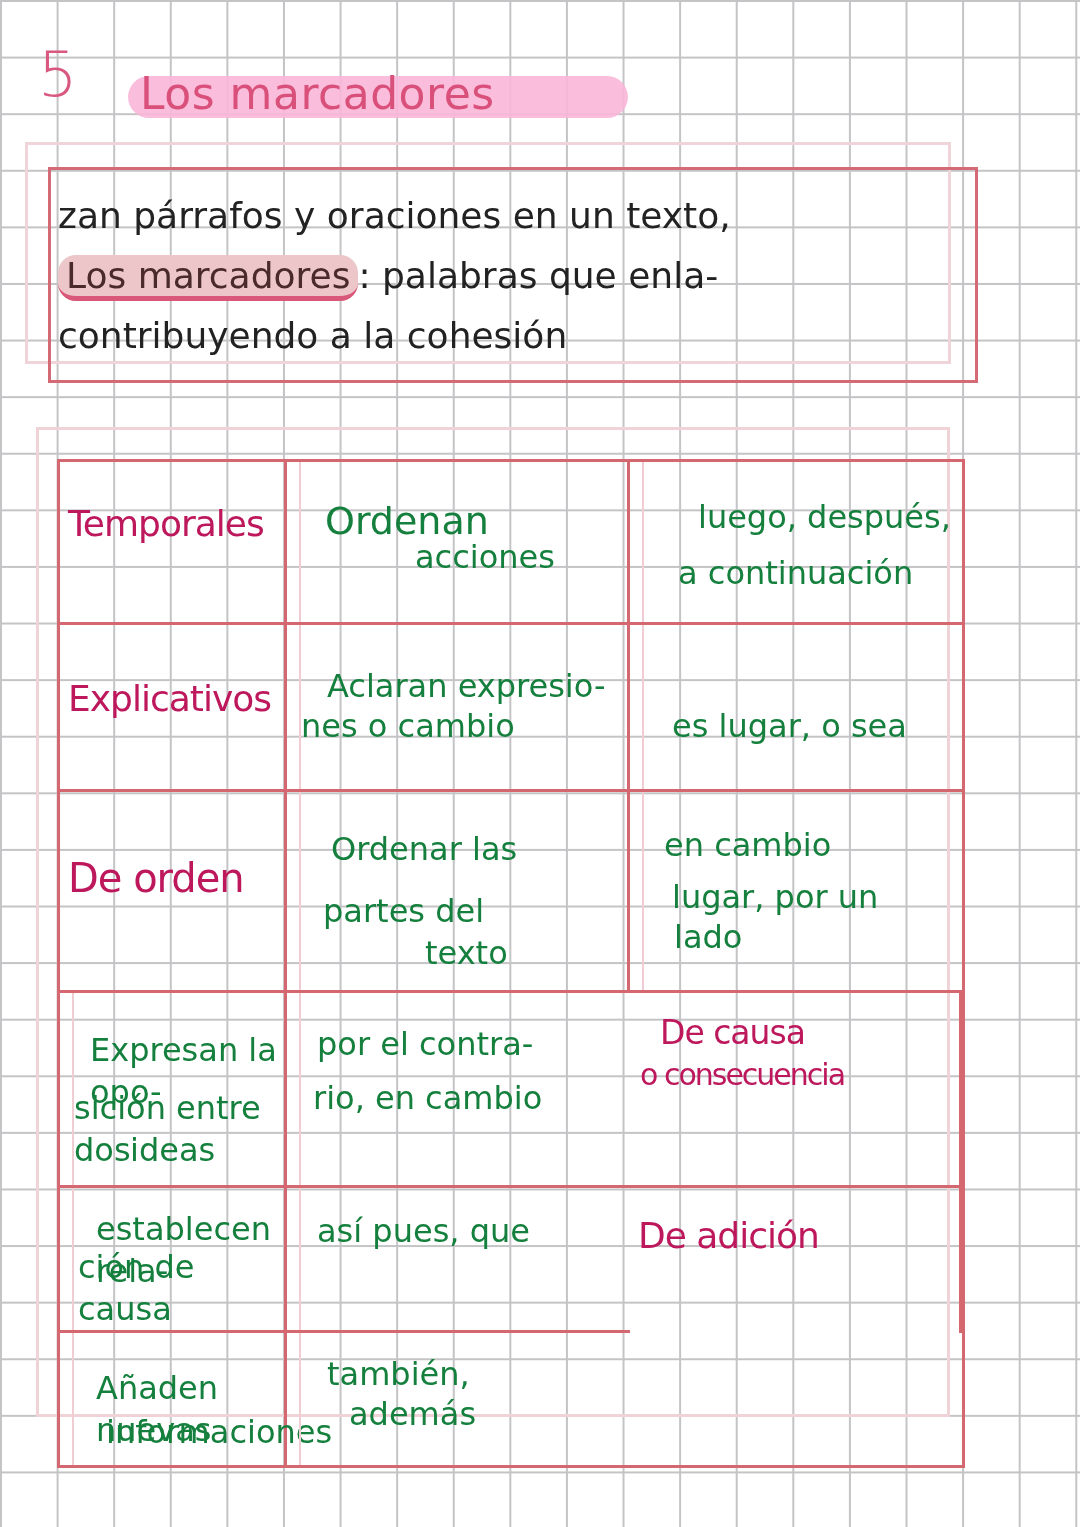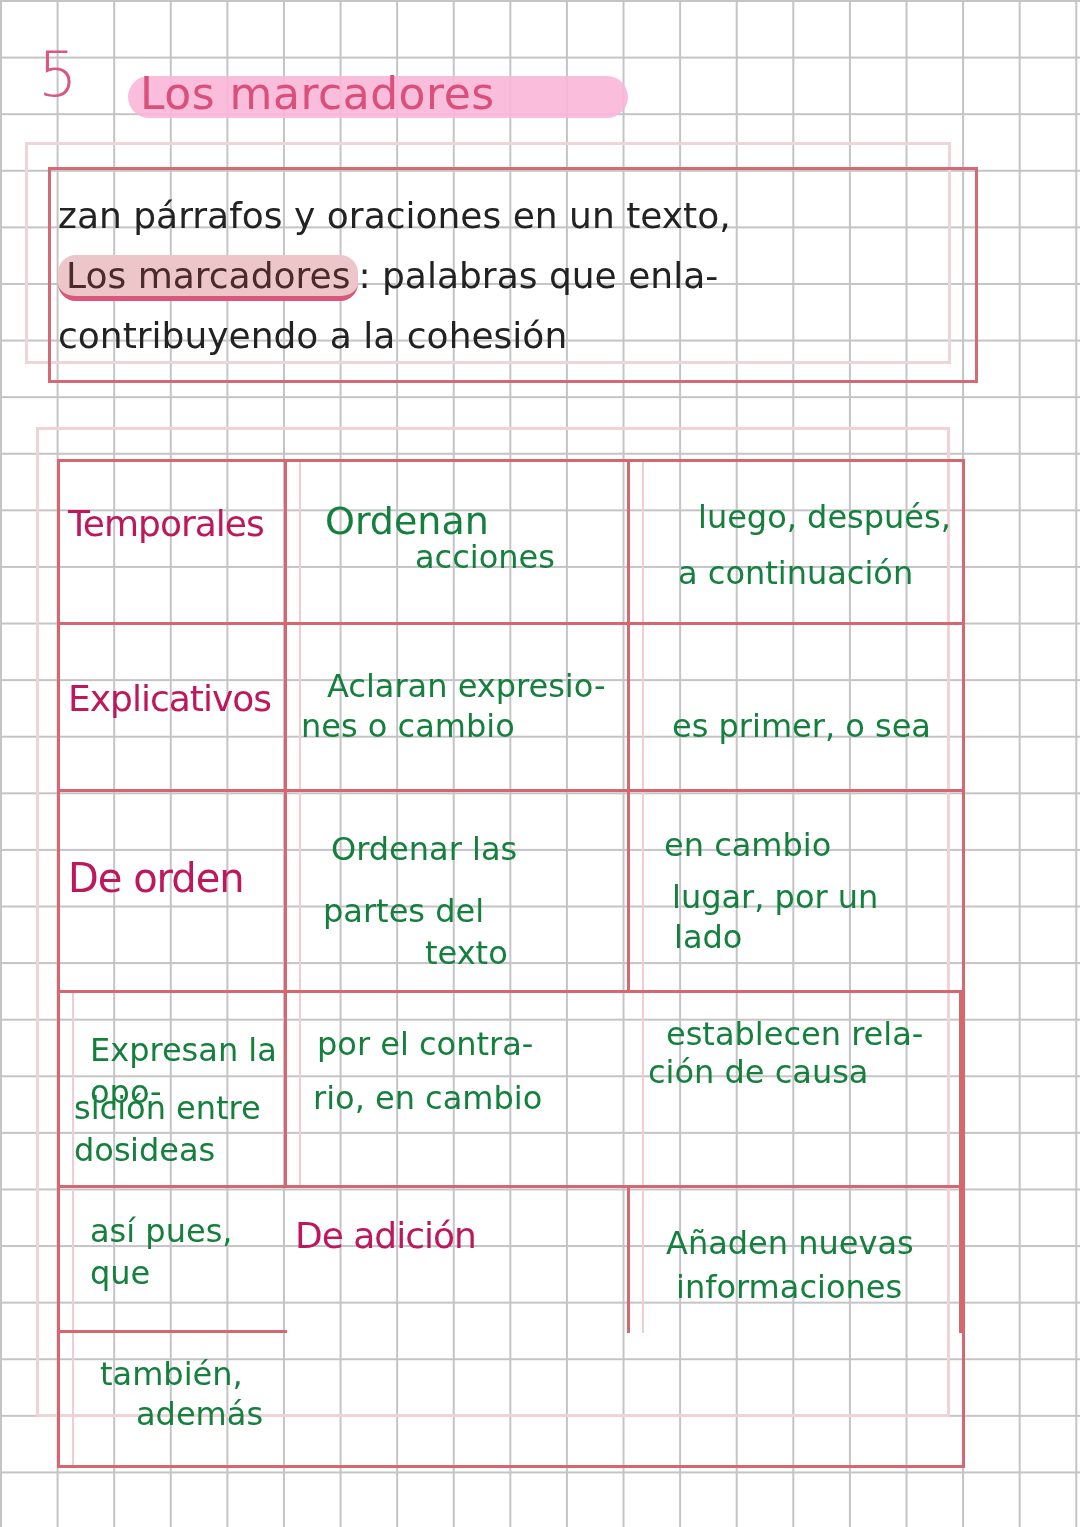--- a/index.html
+++ b/index.html
@@ -104,21 +104,21 @@
   </div>
 
   <div class="cell col1">
     <span class="type-label" style="top:52px">Explicativos</span>
   </div>
   <div class="cell col2">
     <span class="desc" style="left:40px;top:40px">Aclaran expresio-</span>
     <span class="desc" style="left:14px;top:80px">nes o cambio</span>
   </div>
   <div class="cell col3 last-col">
-    <span class="example" style="left:42px;top:80px">es primer, o sea</span>
+    <span class="example" style="left:42px;top:80px">es lugar, o sea</span>
   </div>
 
   <div class="cell col1">
     <span class="type-label" style="top:64px;font-size:40px">De orden</span>
   </div>
   <div class="cell col2">
     <span class="desc" style="left:44px;top:36px">Ordenar las</span>
     <span class="desc" style="left:36px;top:98px">partes del</span>
     <span class="desc" style="left:138px;top:140px">texto</span>
   </div>
@@ -131,32 +131,36 @@
   <div class="cell col2">
     <span class="desc" style="left:30px;top:36px">Expresan la opo-</span>
     <span class="desc" style="left:14px;top:94px">sición entre dos</span>
     <span class="desc" style="left:70px;top:136px">ideas</span>
   </div>
   <div class="cell col3 last-col">
     <span class="example" style="left:30px;top:30px">por el contra-</span>
     <span class="example" style="left:26px;top:84px">rio, en cambio</span>
   </div>
 
+  <div class="cell col1">
+    <span class="type-label" style="left:30px;top:18px;font-size:33px">De causa</span>
+    <span class="type-label" style="left:10px;top:60px;font-size:30px;letter-spacing:-2px">o consecuencia</span>
+  </div>
   <div class="cell col2">
     <span class="desc" style="left:36px;top:20px">establecen rela-</span>
     <span class="desc" style="left:18px;top:58px">ción de causa</span>
   </div>
   <div class="cell col3 last-col">
     <span class="example" style="left:30px;top:22px">así pues, que</span>
   </div>
 
   <div class="cell col1 last-row">
     <span class="type-label" style="top:26px">De adición</span>
   </div>
   <div class="cell col2 last-row">
     <span class="desc" style="left:36px;top:34px">Añaden nuevas</span>
     <span class="desc" style="left:46px;top:78px">informaciones</span>
   </div>
   <div class="cell col3 last-col last-row">
     <span class="example" style="left:40px;top:20px">también,</span>
-    <span class="example" style="left:76px;top:60px">además</span>
+    <span class="example" style="left:62px;top:60px">además</span>
   </div>
 </div>
 
 </body></html>

